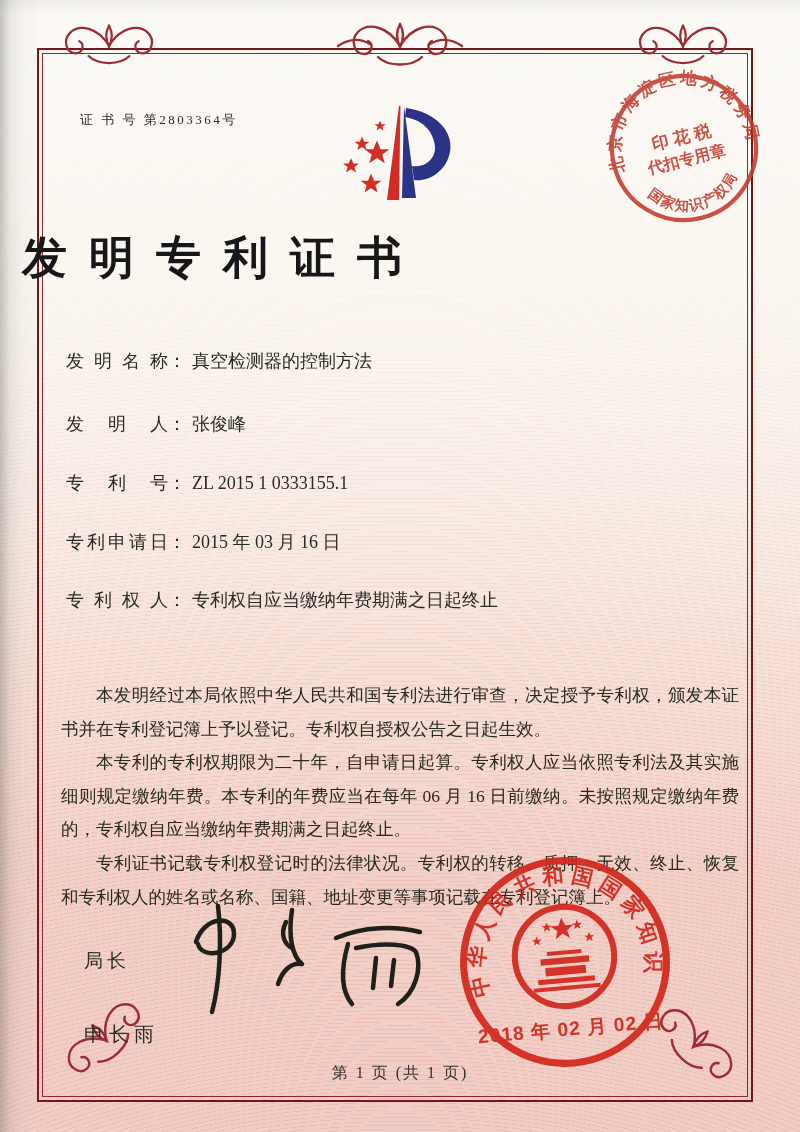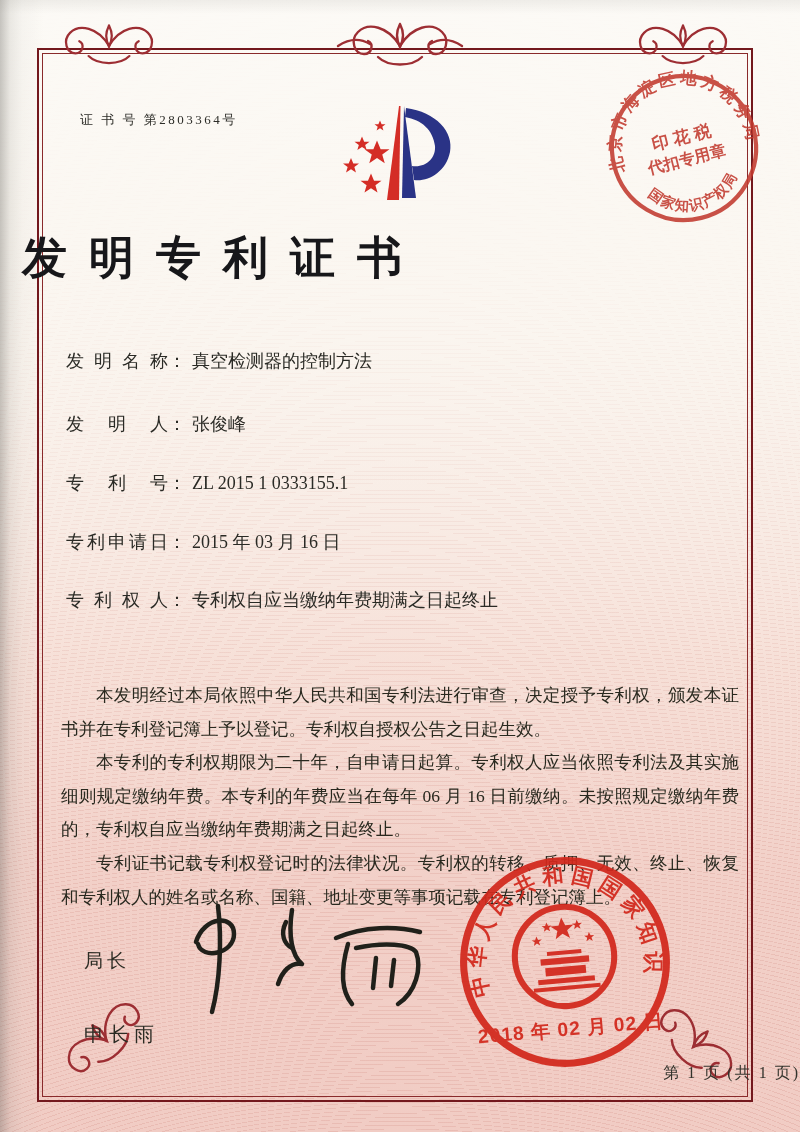--- a/index.html
+++ b/index.html
@@ -44,21 +44,21 @@
     line-height:1.92;text-align:justify;color:#29291f;}
   .paras p{margin:0;text-indent:2em;}
   
   .sign-title{position:absolute;left:84px;top:948px;font-size:19px;letter-spacing:4px;color:#2c2c24;}
   .sign-name{position:absolute;left:84px;top:990px;font-size:20px;letter-spacing:5px;color:#2c2c24;margin-top:31px;}
   .signature{position:absolute;left:168px;top:900px;width:280px;height:130px;}
   
   .office-seal{position:absolute;left:456px;top:853px;width:218px;height:218px;
     transform:rotate(-5deg);opacity:0.93;}
   
-  .footer{position:absolute;left:0;top:1063px;width:100%;text-align:right;
+  .footer{position:absolute;left:0;top:1063px;width:100%;text-align:center;
     font-size:16px;letter-spacing:2px;color:#33332c;}
   .seal-font{font-family:"Liberation Sans","DejaVu Sans",sans-serif;}
 </style>
 </head>
 <body>
 
 <div class="page">
 
   <div class="scan-edge"></div>
   <div class="scan-edge-top"></div>

